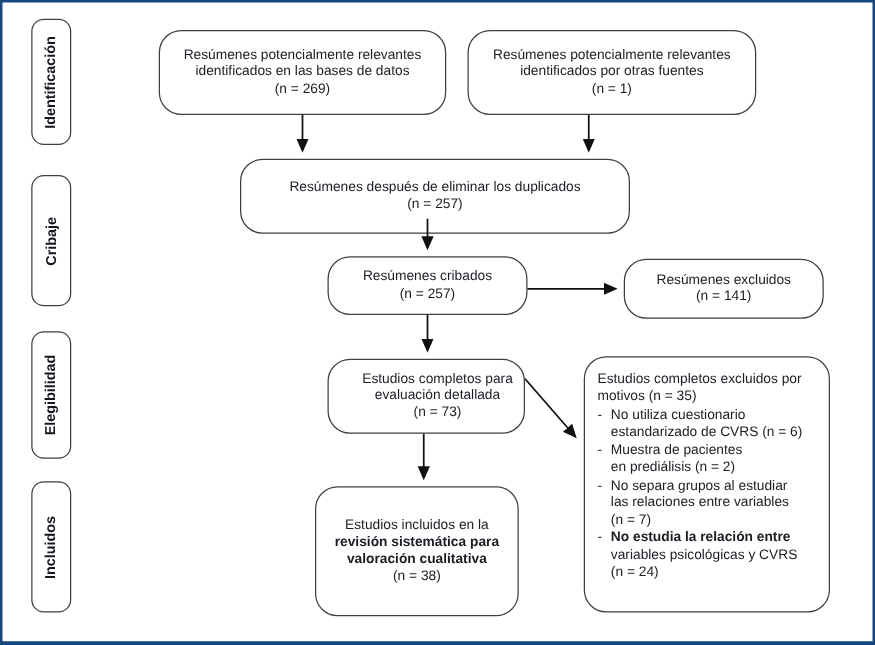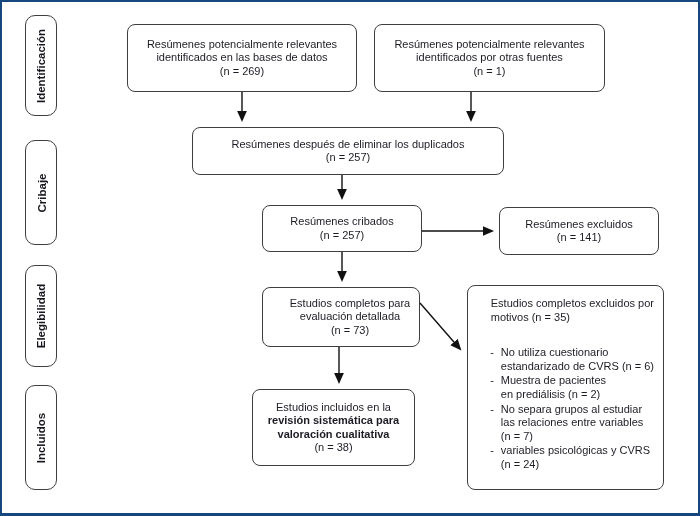--- a/index.html
+++ b/index.html
@@ -26,39 +26,38 @@
   .stage span{
     transform:rotate(-90deg);
     white-space:nowrap;
     font-weight:bold;
     font-size:11.5px;
     color:#15151d;
   }
   .fbox{
     position:absolute;
     border:1.4px solid #3f3f3f;
-    border-radius:8px;
+    border-radius:18px;
     background:#fff;
     box-sizing:border-box;
     display:flex;align-items:center;justify-content:center;
     text-align:center;
     font-size:11px;
     line-height:13.5px;
     padding:4px 8px;
   }
   .pre{white-space:pre-line;}
   .fbox .blk{display:block;}
   .bold{font-weight:bold;}
   .reasons{
-    align-items:flex-end;justify-content:flex-start;
+    align-items:flex-start;justify-content:flex-start;
     flex-direction:column;
     text-align:left;
-    padding:11px 9px 8px 10px;
+    padding:11px 21px 8px 10px;
     line-height:13.6px;
-    gap:20px;
   }
   .reasons .header{white-space:pre-line;margin-bottom:1px;}
   .reasons ul{list-style:none;margin:0;padding:0;}
   .reasons li{display:flex;gap:7px;margin-top:1px;}
   .reasons li .dash{flex:0 0 auto;}
   .reasons li .btext{white-space:pre-line;}
   .reasons li .btext .bold{display:block;}
   svg.arrows{position:absolute;left:0;top:0;width:700px;height:516px;pointer-events:none;}
 </style>
 </head>
@@ -80,34 +79,34 @@
   </div>
 
   <div class="fbox pre" style="left:125px;top:22px;width:230px;height:68px;">Resúmenes potencialmente relevantes
 identificados en las bases de datos
 (n = 269)</div>
 
   <div class="fbox pre" style="left:372px;top:22px;width:231px;height:68px;">Resúmenes potencialmente relevantes
 identificados por otras fuentes
 (n = 1)</div>
 
-  <div class="fbox pre" style="left:190px;top:125px;width:312px;height:48px;">Resúmenes después de eliminar los duplicados
+  <div class="fbox pre" style="left:190px;top:125px;width:312px;height:60px;">Resúmenes después de eliminar los duplicados
 (n = 257)</div>
 
   <div class="fbox pre" style="left:260px;top:203px;width:160px;height:47px;">Resúmenes cribados
 (n = 257)</div>
 
   <div class="fbox pre" style="left:497px;top:205px;width:160px;height:48px;">Resúmenes excluidos
 (n = 141)</div>
 
   <div class="fbox pre" style="left:260px;top:285px;width:158px;height:60px;padding-left:26px;">Estudios completos para
 evaluación detallada
 (n = 73)</div>
 
-  <div class="fbox" style="left:250px;top:387px;width:163px;height:77px;flex-direction:column;">
+  <div class="fbox" style="left:250px;top:387px;width:163px;height:104px;flex-direction:column;">
     <span class="blk">Estudios incluidos en la</span>
     <span class="blk bold pre">revisión sistemática para
 valoración cualitativa</span>
     <span class="blk">(n = 38)</span>
   </div>
 
   <div class="fbox reasons" style="left:465px;top:283px;width:197px;height:205px;">
     <div class="header">Estudios completos excluidos por
 motivos (n = 35)</div>
     <ul>
@@ -122,21 +121,21 @@
 en prediálisis (n = 2)</span>
       </li>
       <li>
         <span class="dash">-</span>
         <span class="btext">No separa grupos al estudiar
 las relaciones entre variables
 (n = 7)</span>
       </li>
       <li>
         <span class="dash">-</span>
-        <span class="btext"><span class="pre">variables psicológicas y CVRS
+        <span class="btext"><span class="bold">No estudia la relación entre</span><span class="pre">variables psicológicas y CVRS
 (n = 24)</span></span>
       </li>
     </ul>
   </div>
 
   <svg class="arrows" viewBox="0 0 700 516">
     <defs>
       <marker id="ah" markerWidth="9" markerHeight="8" refX="6.5" refY="3.5" orient="auto">
         <path d="M0,0 L8,3.5 L0,7 z" fill="#111"></path>
       </marker>

